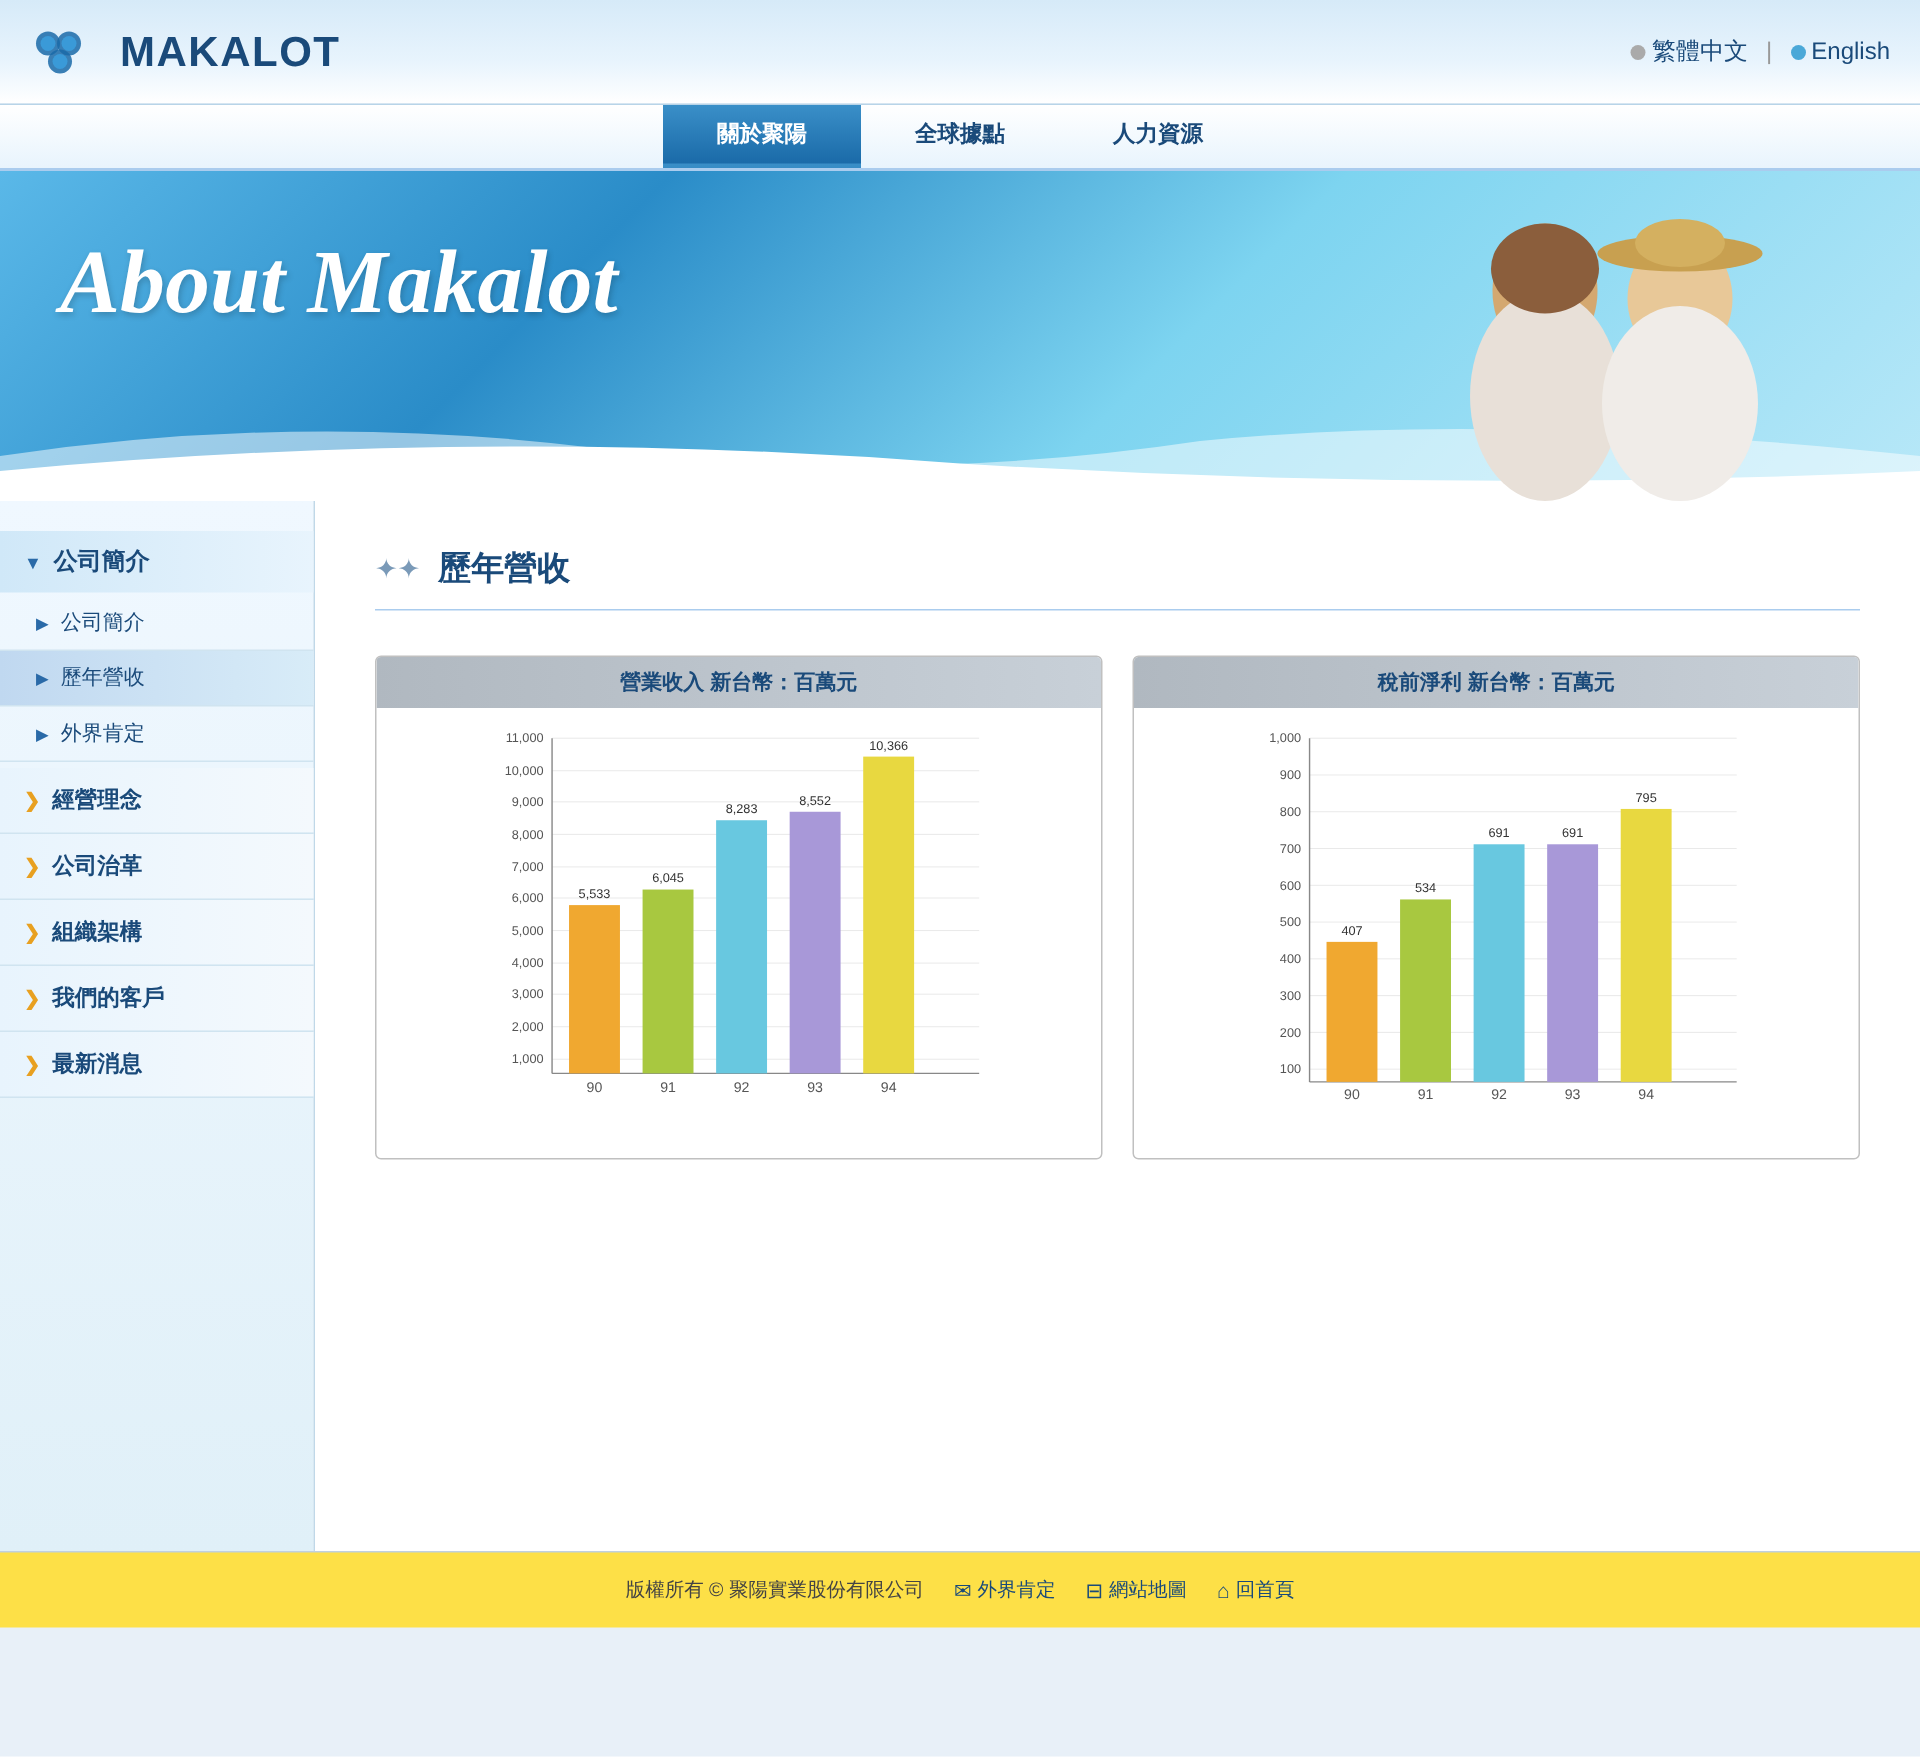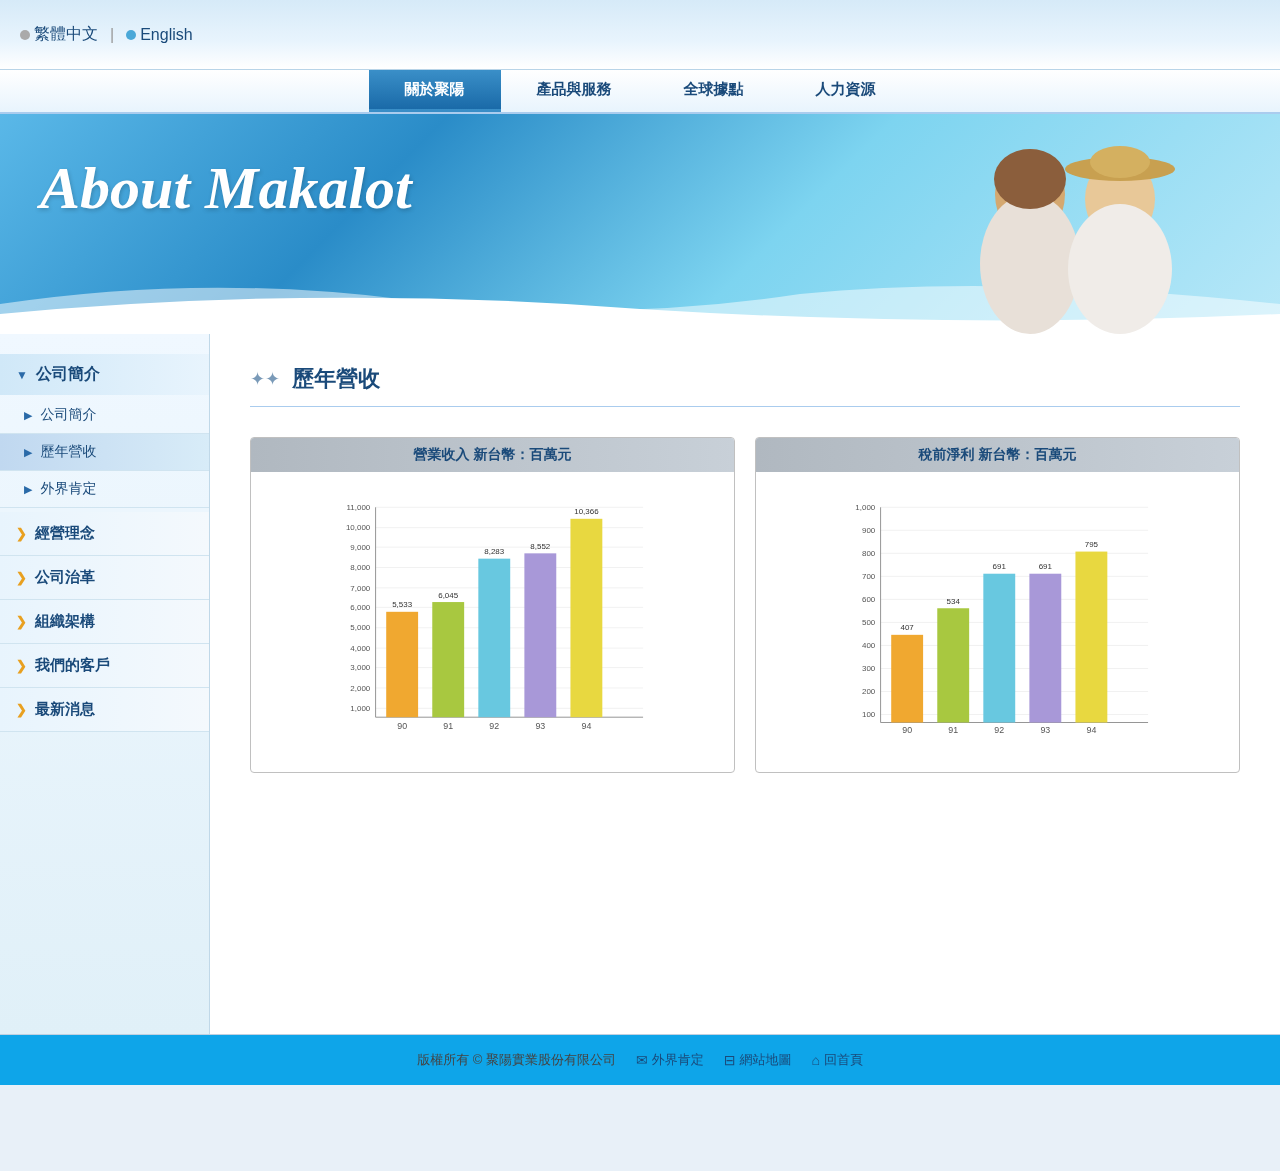--- a/index.html
+++ b/index.html
@@ -225,32 +225,32 @@
       padding: 8px 16px;
       text-align: center;
       color: #2a2a2a;
       font-size: 14px;
       font-weight: bold;
     }
     .chart-header span {
       color: #1a4a7a;
     }
     .chart-body {
-      padding: 22px 10px 30px 10px;
+      padding: 6px 10px 30px 10px;
       position: relative;
       height: 300px;
     }
     .chart-svg {
       width: 100%;
       height: 100%;
     }
 
     
     .footer {
-      background: #0ea5e9;
+      background: #fde047;
       border-top: 1px solid #c0d0e0;
       padding: 16px;
       text-align: center;
       font-size: 13px;
       color: #444;
       display: flex;
       justify-content: center;
       align-items: flex-end;
       gap: 20px;
     }
@@ -262,36 +262,46 @@
       cursor: pointer;
     }
     .footer-icon {
       font-size: 14px;
     }
   </style>
 </head>
 <body>
 
 <div class="header">
+  <div class="logo">
+    <svg class="logo-icon" viewBox="0 0 52 40">
+      <circle cx="12" cy="14" r="8" fill="#1a6aa8" opacity="0.85"></circle>
+      <circle cx="26" cy="14" r="8" fill="#1a6aa8" opacity="0.85"></circle>
+      <circle cx="20" cy="26" r="8" fill="#1a6aa8" opacity="0.85"></circle>
+      <circle cx="12" cy="14" r="5" fill="#3a9ad8"></circle>
+      <circle cx="26" cy="14" r="5" fill="#3a9ad8"></circle>
+      <circle cx="20" cy="26" r="5" fill="#3a9ad8"></circle>
+    </svg>
+    <span class="logo-text">MAKALOT</span>
+  </div>
   <div class="lang-switcher">
     <div class="lang-item">
       <div class="lang-dot"></div>
       <span>繁體中文</span>
     </div>
     <span class="lang-separator">|</span>
     <div class="lang-item">
       <div class="lang-dot active"></div>
       <span>English</span>
     </div>
   </div>
 </div>
 
 <nav class="nav">
   <div class="nav-item active">關於聚陽</div>
-  <div class="nav-item">產品與服務</div>
   <div class="nav-item">全球據點</div>
   <div class="nav-item">人力資源</div>
 </nav>
 
 <div class="hero">
   <div class="hero-title">About Makalot</div>
 
   <svg class="hero-wave" viewBox="0 0 1280 60" preserveAspectRatio="none" style="height:60px;">
     <path d="M0,30 Q200,0 400,25 Q600,50 800,20 Q1000,0 1280,30 L1280,60 L0,60 Z" fill="white" opacity="0.5"></path>
     <path d="M0,40 Q320,10 640,35 Q960,55 1280,40 L1280,60 L0,60 Z" fill="white"></path>

